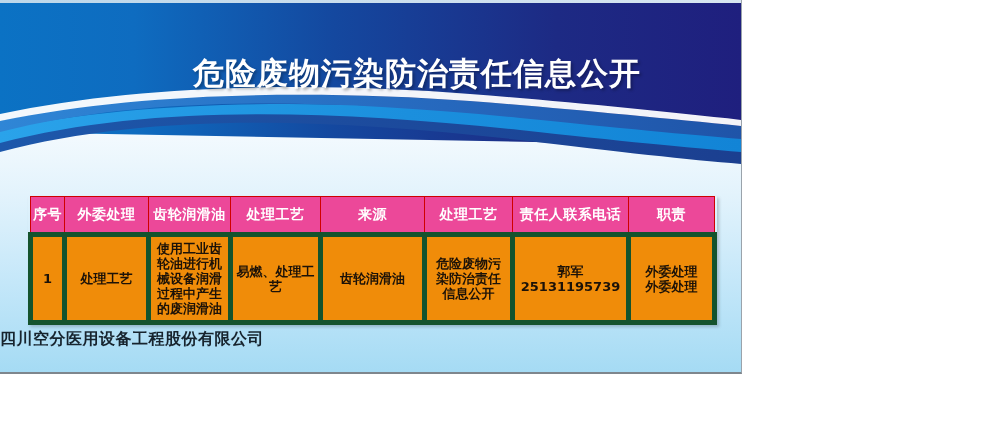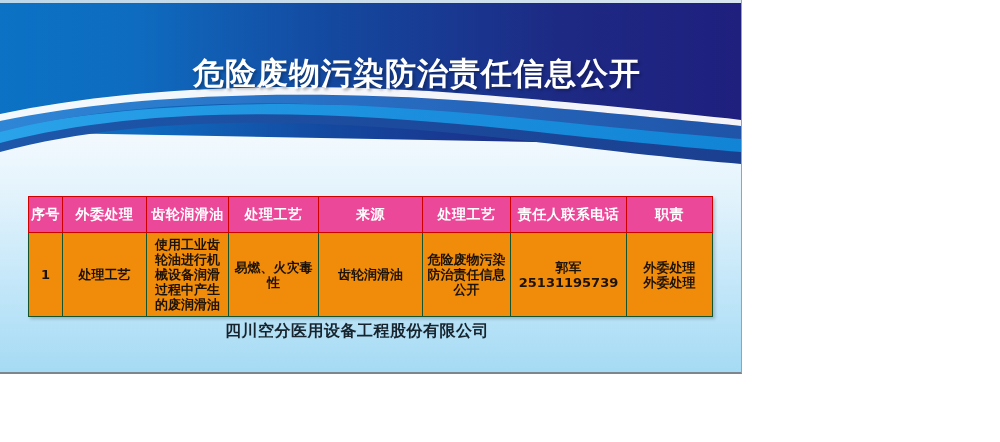--- a/index.html
+++ b/index.html
@@ -105,21 +105,21 @@
     white-space: nowrap;
   }
   table.info-table td {
     background: #f08c09;
     color: #1c1208;
     font-size: 13px;
     line-height: 15px;
     text-align: center;
     vertical-align: middle;
     padding: 4px 3px;
-    border: 1px solid #14532d;
+    border: 5px solid #14532d;
     font-weight: bold;
     height: 70px;
   }
   td.cell-tight {
     font-size: 12.5px;
     line-height: 14.5px;
   }
   td.cell-num {
     font-size: 14px;
     font-weight: normal;
@@ -136,23 +136,23 @@
   .col-prop   { width: 90px; }
   .col-src    { width: 104px; }
   .col-proc   { width: 88px; }
   .col-tel    { width: 116px; }
   .col-duty   { width: 86px; }
 
   
   .company {
     position: absolute;
     left: 0;
-    top: 320px;
+    top: 328px;
     width: 714px;
-    text-align: center;
+    text-align: left;
     font-size: 16px;
     line-height: 22px;
     color: #17242e;
     font-weight: bold;
     letter-spacing: 0.5px;
     font-family: "DejaVu Sans", "Liberation Sans", sans-serif;
   }
 </style>
 </head>
 <body>
@@ -235,21 +235,21 @@
           <th>处理工艺</th>
           <th>责任人联系电话</th>
           <th>职责</th>
         </tr>
       </thead>
       <tbody>
         <tr>
           <td class="cell-num">1</td>
           <td>处理工艺</td>
           <td class="cell-tight">使用工业齿轮油进行机械设备润滑过程中产生的废润滑油</td>
-          <td>易燃、火灾毒性</td>
+          <td>易燃、处理工艺</td>
           <td>齿轮润滑油</td>
           <td class="cell-tight">危险废物污染防治责任信息公开</td>
           <td class="cell-phone">
             <div>郭军</div>
             <div>25131195739</div>
           </td>
           <td>
               <div>外委处理</div>
               <div>外委处理</div>
             </td>

